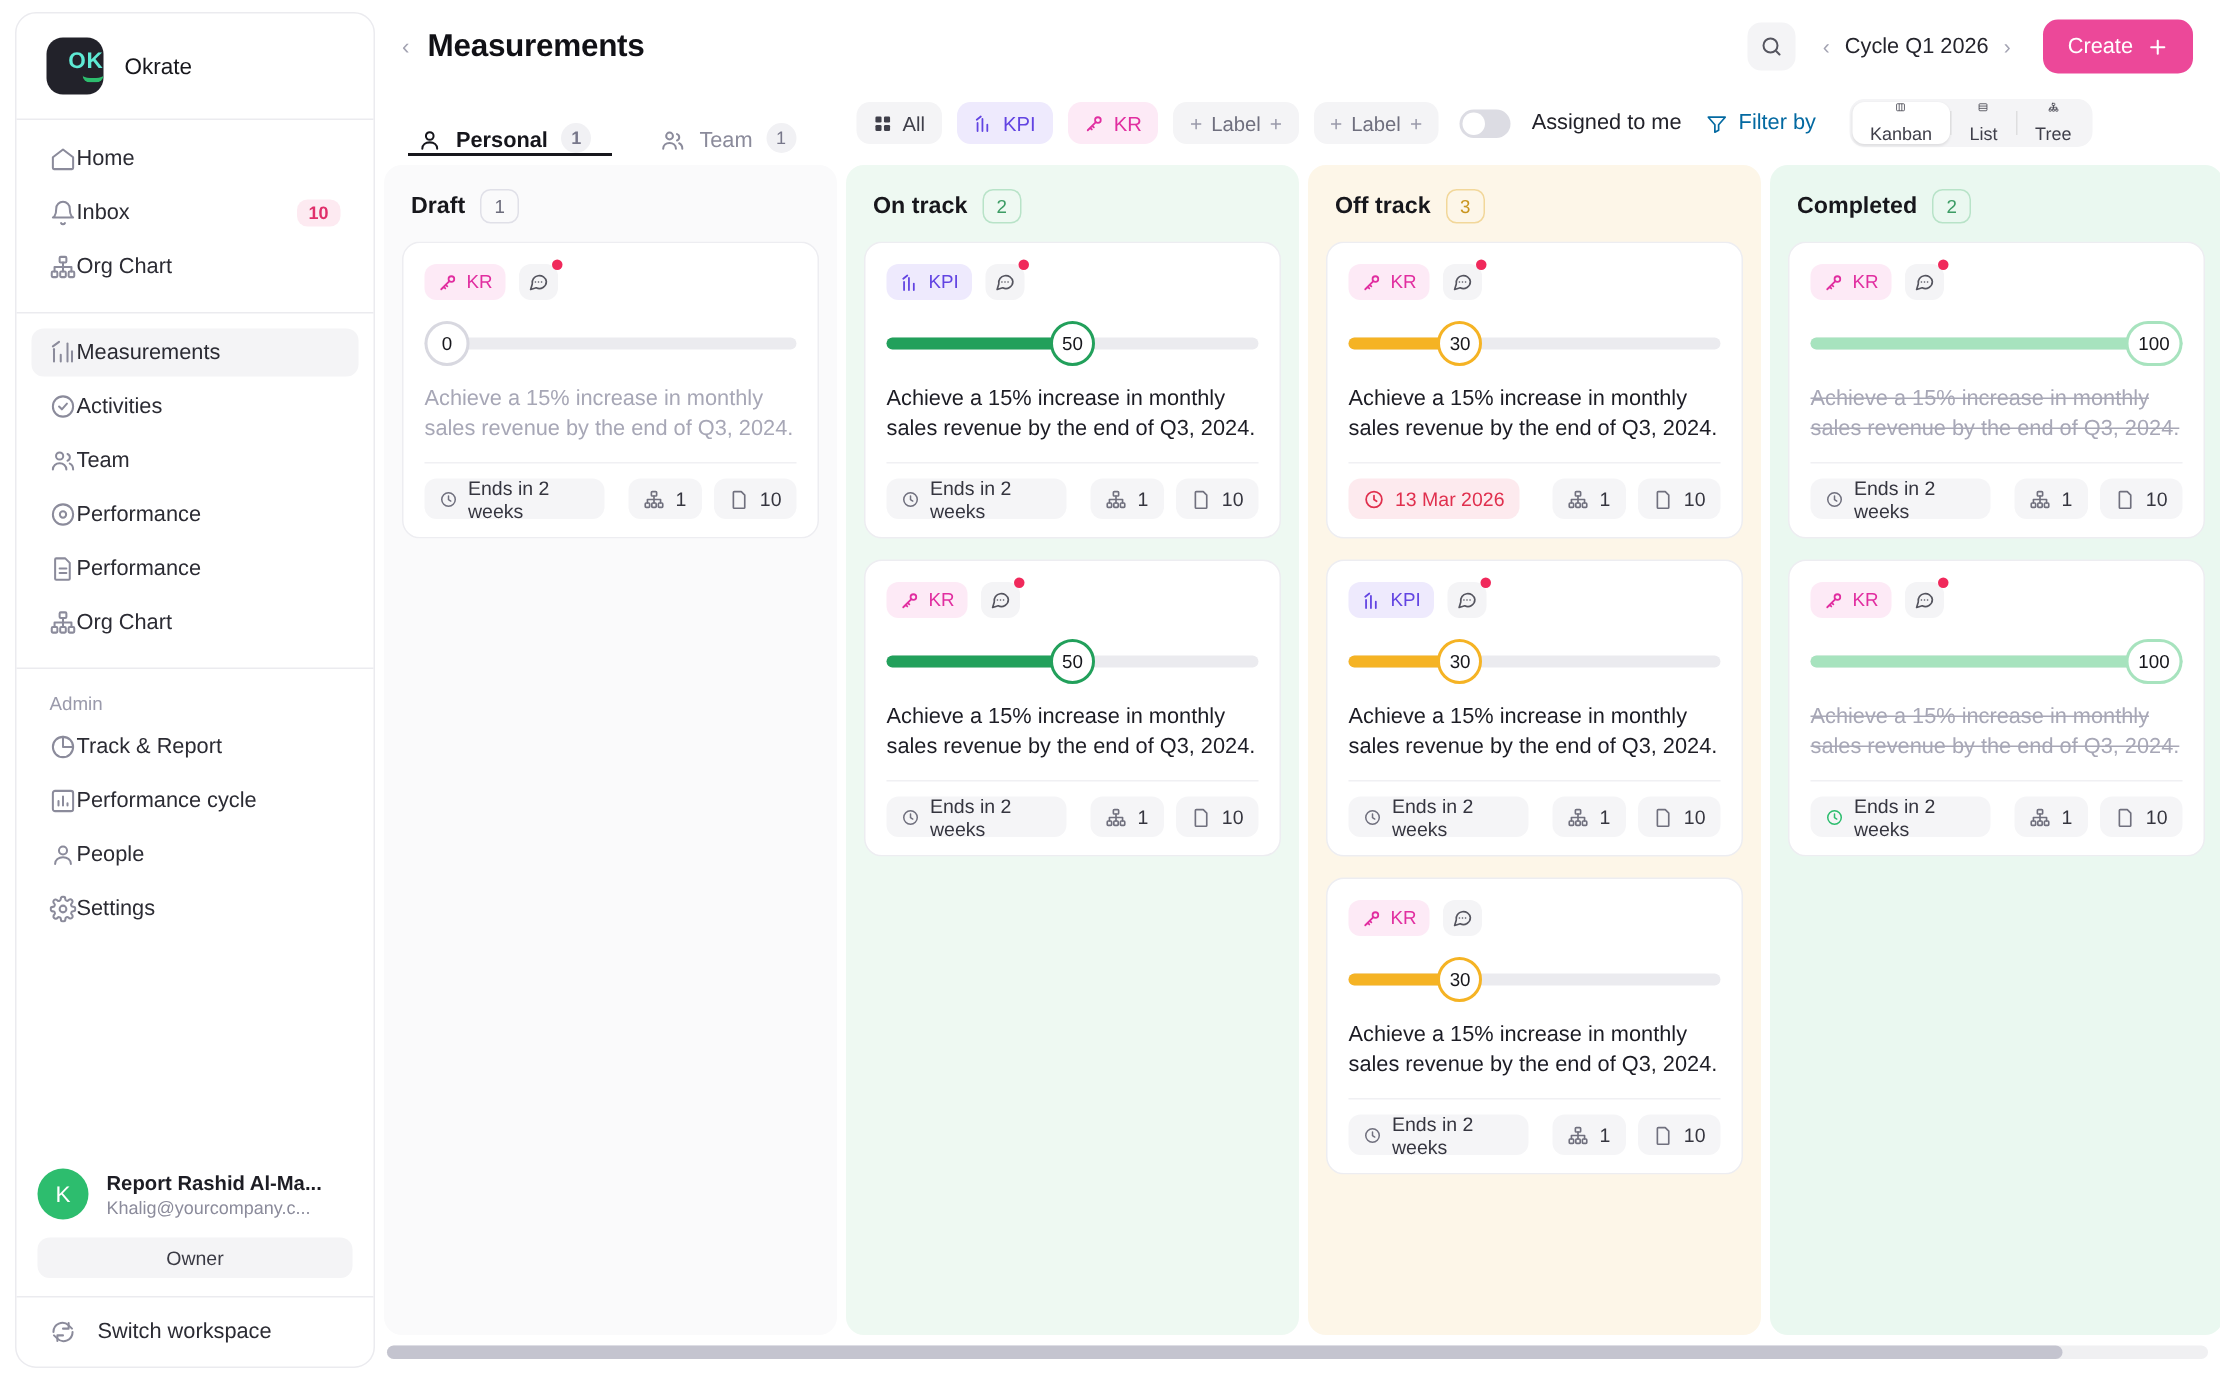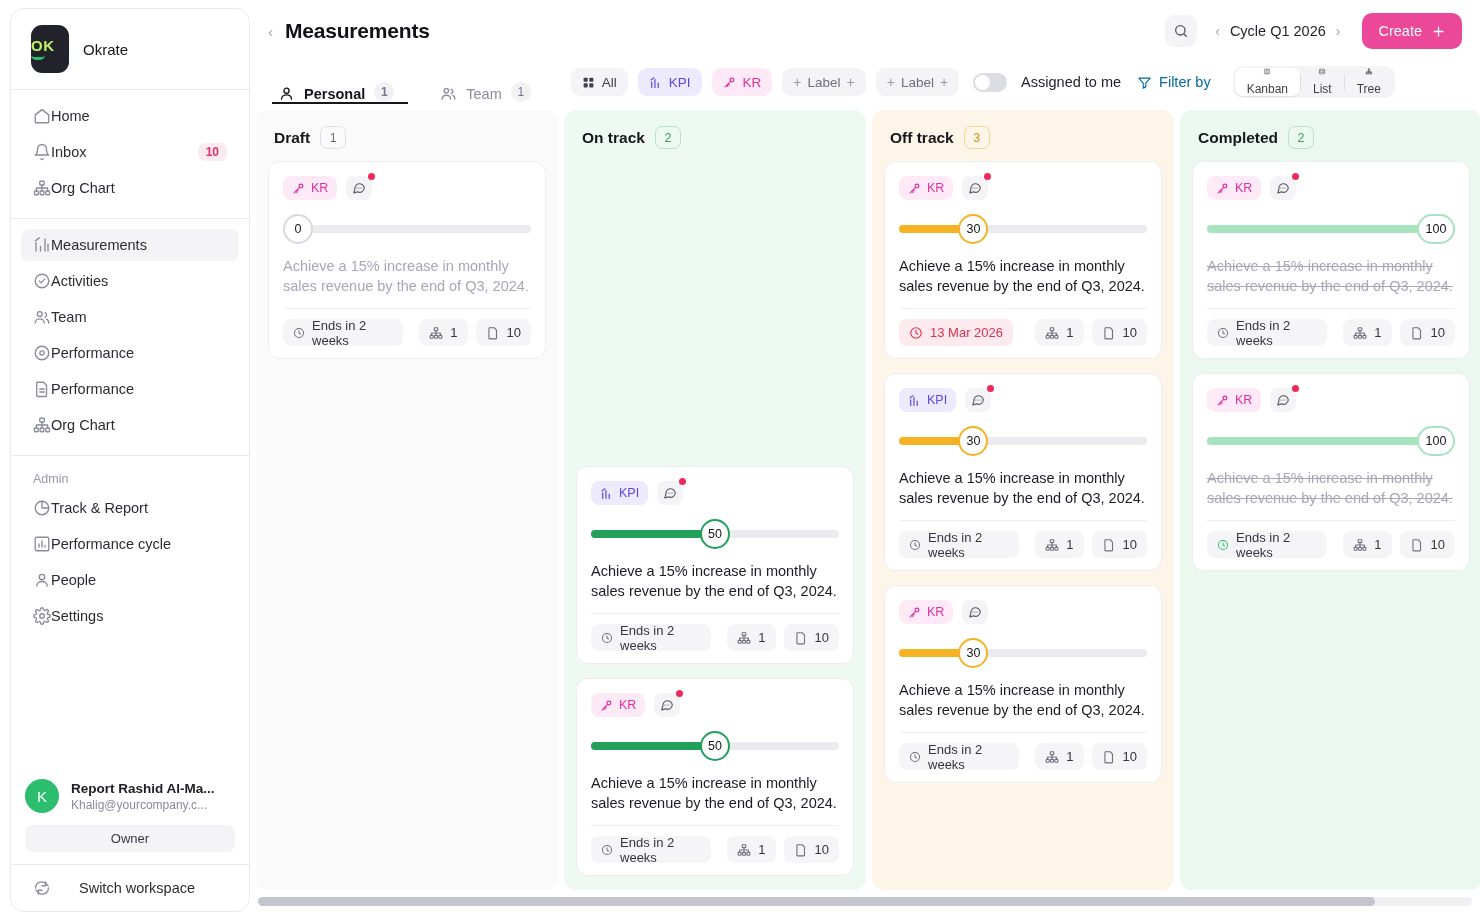--- a/index.html
+++ b/index.html
@@ -18,23 +18,23 @@
     border: 1px solid #ebebef; border-radius: 14px;
     display: flex; flex-direction: column; background: #fff;
     flex: 0 0 240px;
   }
   .brand {
     display: flex; align-items: center; gap: 14px;
     padding: 16px 18px 16px 20px;
     border-bottom: 1px solid #ebebef;
   }
   .brand-logo {
-    width: 38px; height: 48px; border-radius: 11px; background: #22222a;
-    display: flex; flex-direction: column; align-items: flex-start; justify-content: center;
-    color: #bef264; font-size: 15px; font-weight: bold; letter-spacing: .5px; line-height: 1;
+    width: 38px; height: 38px; border-radius: 11px; background: #22222a;
+    display: flex; flex-direction: column; align-items: flex-end; justify-content: center;
+    color: #5eead4; font-size: 15px; font-weight: bold; letter-spacing: .5px; line-height: 1;
     position: relative;
   }
   .brand-logo .smile {
     width: 14px; height: 5px; border-bottom: 3px solid #2dbd6e;
     border-radius: 0 0 9px 9px; margin-top: 2px;
   }
   .brand-name { font-size: 15px; font-weight: 500; color: #17171c; }
 
   .nav-group { padding: 10px 10px; border-bottom: 1px solid #ebebef; }
   .nav-group.no-border { border-bottom: none; }
@@ -70,21 +70,21 @@
   .user-mail {
     font-size: 12px; color: #8b8b9b; margin-top: 2px;
     white-space: nowrap; overflow: hidden; text-overflow: ellipsis; max-width: 155px;
   }
   .owner-chip {
     margin-top: 12px; background: #f4f4f6; border-radius: 8px;
     text-align: center; font-size: 13px; color: #3a3a44; padding: 6px 0;
   }
   .switch-ws {
     border-top: 1px solid #ebebef;
-    display: flex; align-items: center; gap: 28px;
+    display: flex; align-items: center; gap: 14px;
     padding: 14px 22px; font-size: 14.5px; color: #2b2b33; cursor: pointer;
   }
   .switch-ws .ico { width: 18px; height: 18px; color: #8b8b9b; }
 
   
   .main { flex: 1 1 auto; display: flex; flex-direction: column; min-width: 0; }
 
   .topbar {
     display: flex; align-items: center; height: 62px;
     padding: 0 18px 0 16px; gap: 10px;
@@ -163,21 +163,21 @@
   .board {
     display: flex; gap: 6px; padding: 0 10px 0 6px; height: 100%;
     align-items: stretch;
   }
   .column {
     width: 302px; flex: 0 0 302px; border-radius: 12px;
     display: flex; flex-direction: column; padding: 0 0 14px 0;
     height: 780px;
   }
   .col-draft     { background: #fafafb; }
-  .col-ontrack   { background: #eef9f2; justify-content: space-between; }
+  .col-ontrack   { background: #eef9f2; }
   .col-offtrack  { background: #fdf6e8; }
   .col-completed { background: #eaf8f0; }
 
   .col-head { display: flex; align-items: center; gap: 10px; padding: 16px 16px 12px 18px; }
   .col-title { font-size: 15.5px; font-weight: 700; color: #17171c; }
   .col-count {
     min-width: 26px; height: 23px; padding: 0 7px; border-radius: 7px;
     display: flex; align-items: center; justify-content: center;
     font-size: 12.5px; border: 1px solid #e0e0e8; color: #6c6c7c; background: transparent;
   }

